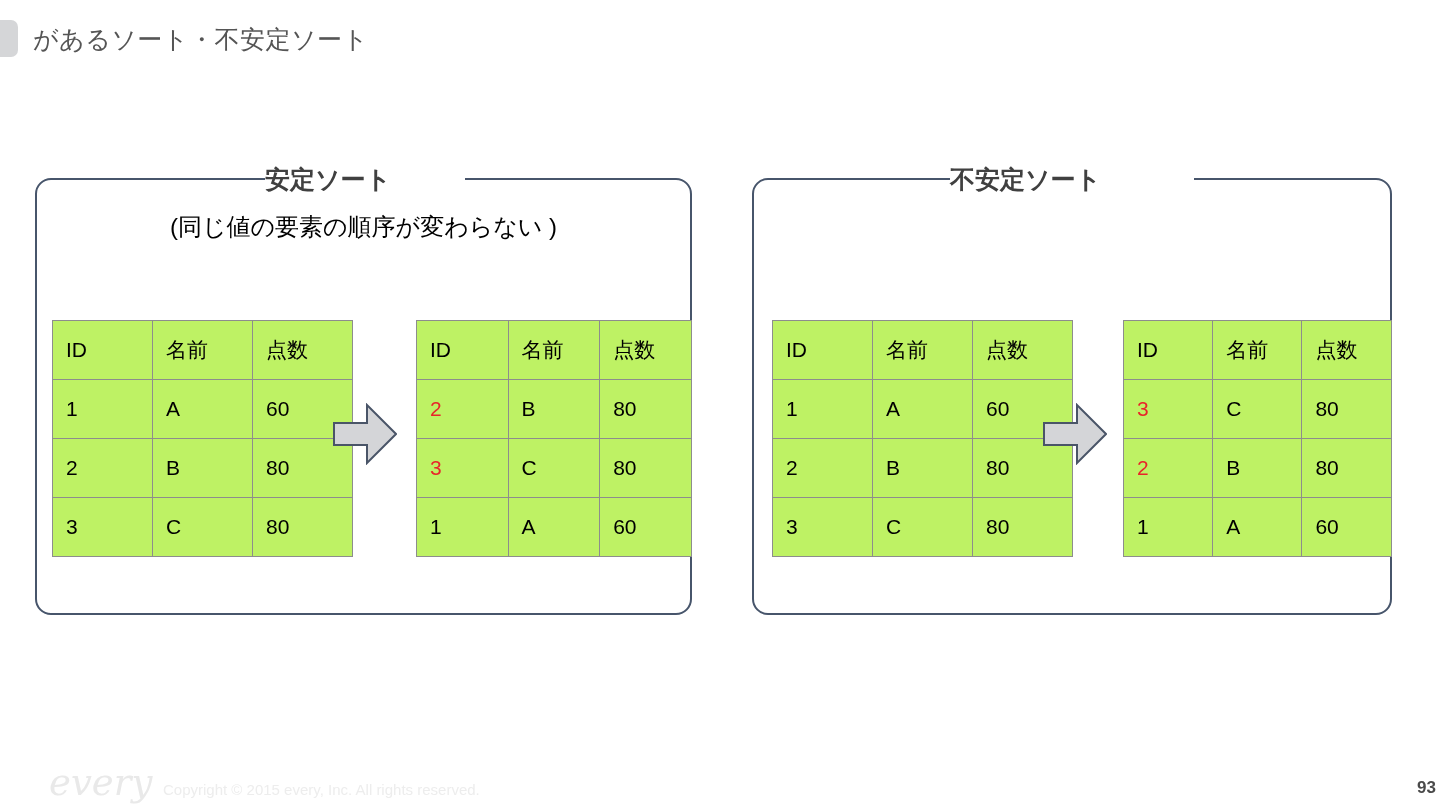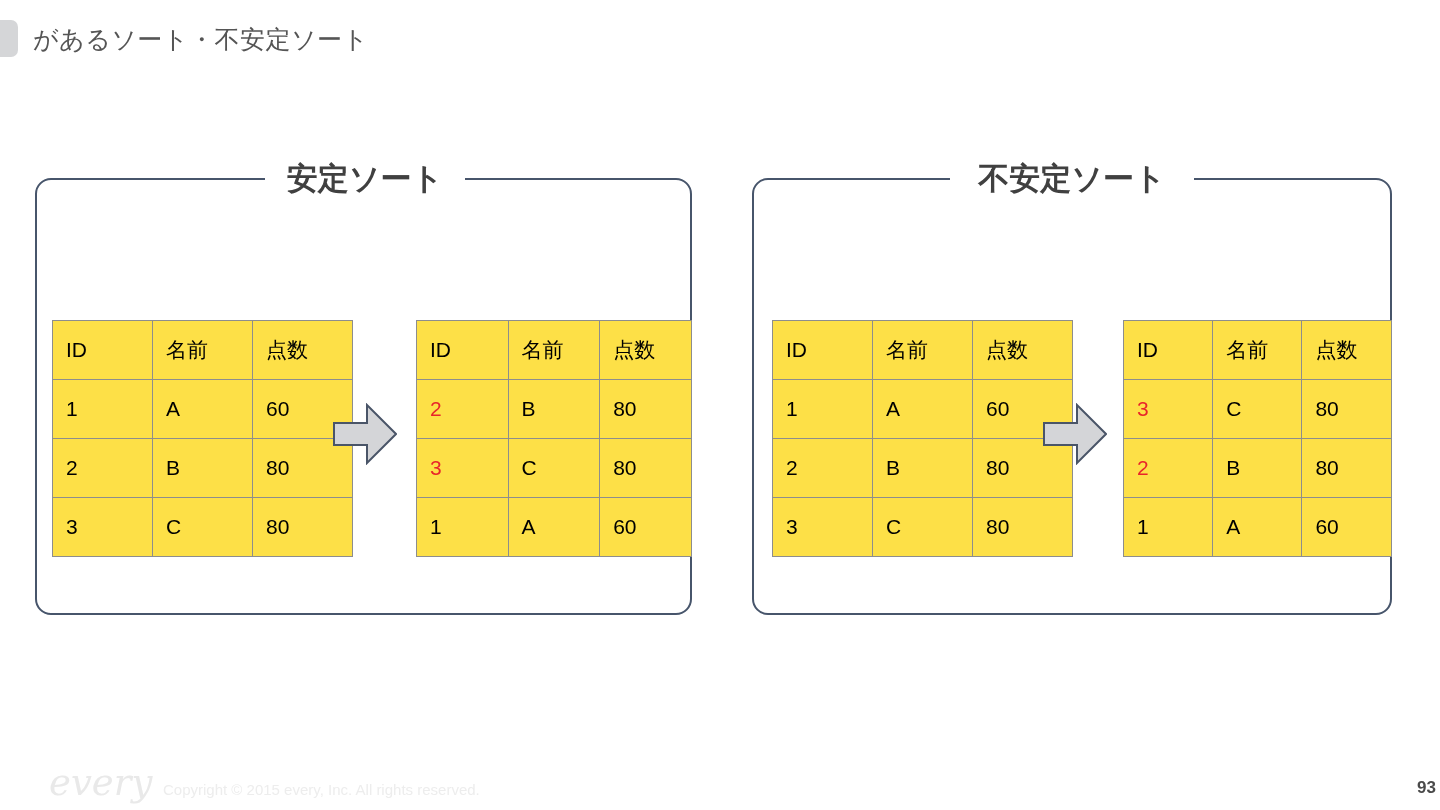--- a/index.html
+++ b/index.html
@@ -56,22 +56,21 @@
   
   .panel-title-mask {
     position: absolute;
     top: 10px;
     height: 18px;
     background: #ffffff;
   }
   .panel-title {
     position: absolute;
     top: 0px;
-    text-align: center;
-    font-size: 31px;
+    font-size: 25px;
     line-height: 38px;
     font-weight: bold;
     color: #404040;
     white-space: nowrap;
   }
   .panel-desc {
     position: absolute;
     top: 50px;
     width: 100%;
     text-align: center;
@@ -87,21 +86,21 @@
     border-collapse: collapse;
     table-layout: fixed;
   }
   .data-table td {
     border: 1px solid #8d8d8d;
     height: 58px;
     font-size: 21px;
     padding: 0 0 0 13px;
     color: #000000;
     vertical-align: middle;
-    background: #fde047;
+    background: #bef264;
   }
   .data-table td.c-id   { width: 86px; }
   .data-table td.c-name { width: 86px; }
   .data-table td.c-score{ width: 86px; margin-left: 28px; }
   .data-table td.hi { color: #e8252a; }
 
   
   .arrow-shape {
     position: absolute;
     width: 64px;
@@ -117,20 +116,21 @@
 </div>
 
 <div class="panel" id="panel-stable" style="left:35px; top:160px; width:657px; height:455px;">
 
   <div class="panel-box"></div>
 
   <div class="panel-title-mask" style="left:230px; width:200px;"></div>
   <div class="panel-title" style="left:230px; width:200px;">安定ソート</div>
 
   <div class="panel-desc">
+    <div>(同じ値の要素の順序が変わらない )</div>
   </div>
 
   <table class="data-table" style="left:17px; top:160px;">
     <tbody>
       <tr>
         <td class="c-id">ID</td>
         <td class="c-name">名前</td>
         <td class="c-score">点数</td>
       </tr>
       <tr>

